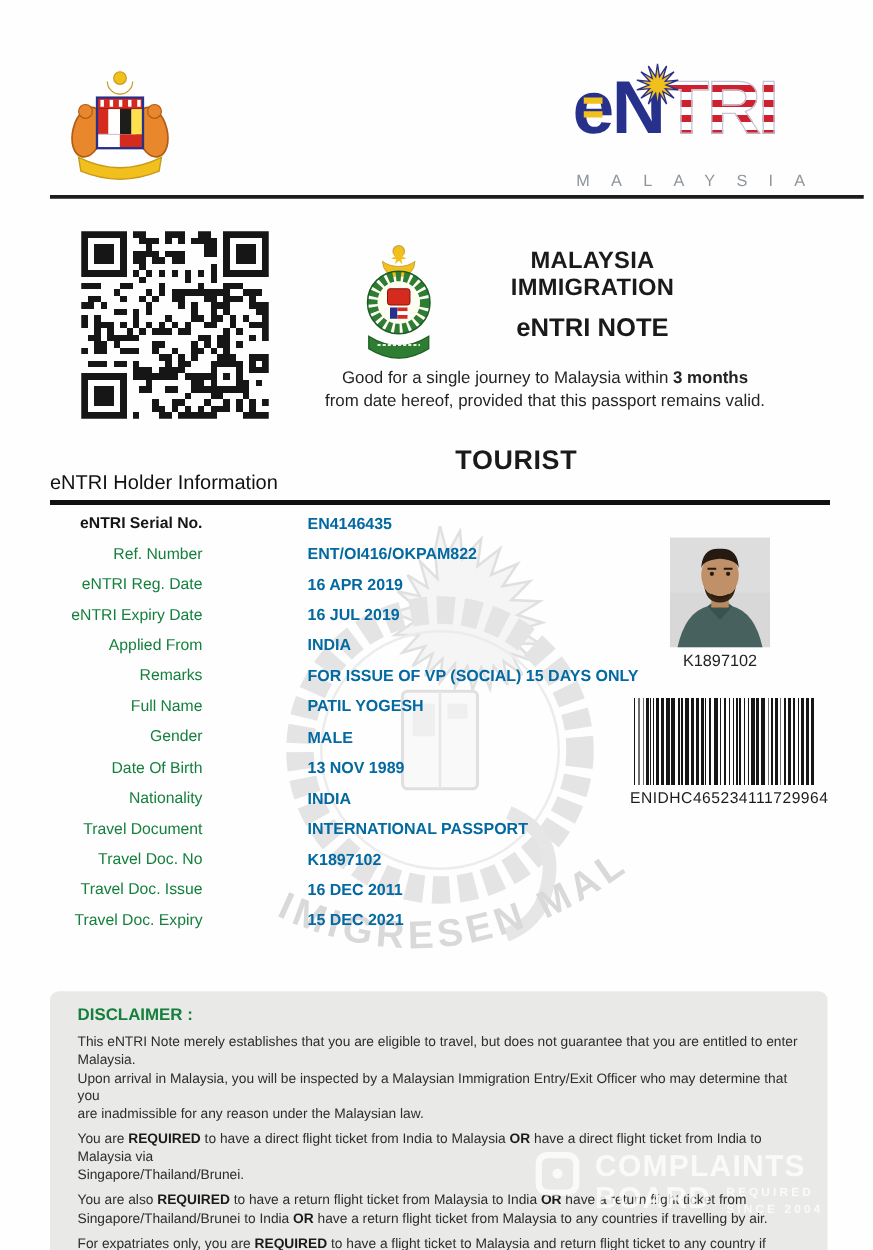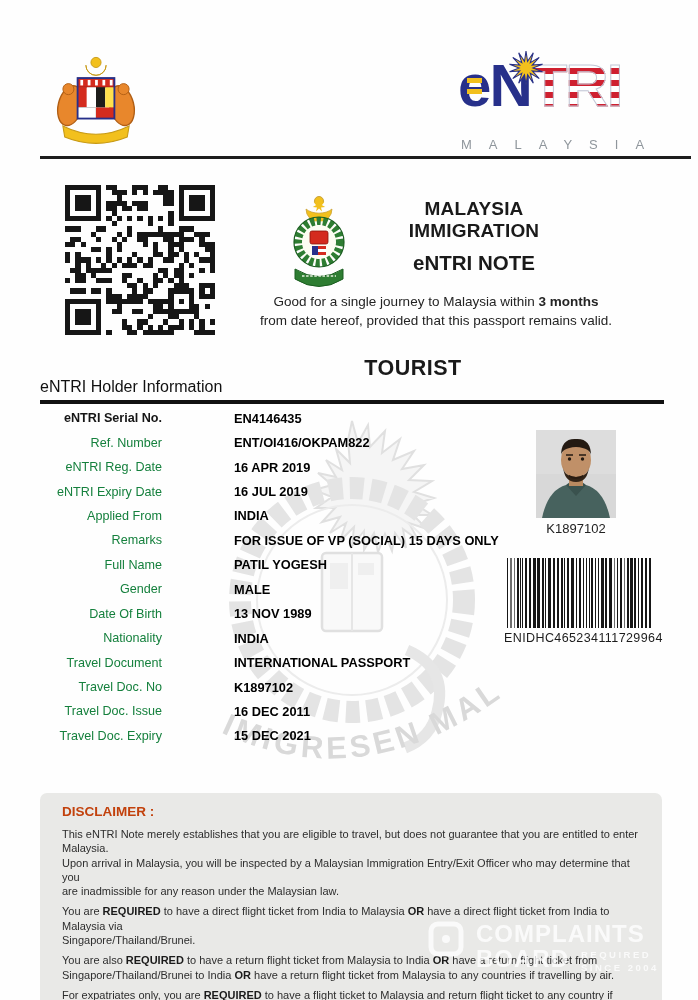--- a/index.html
+++ b/index.html
@@ -30,35 +30,35 @@
   #validity{left:240px;top:293px;width:392px;text-align:center;font-size:13.5px;line-height:1.4;color:#242424;}
   #category-title{left:240px;top:356px;width:346px;text-align:center;font-size:21.5px;font-weight:bold;letter-spacing:.5px;}
   #holder-heading{left:40px;top:378px;font-size:16px;font-weight:normal;color:#111;}
   #holder-rule{left:40px;top:400px;width:624px;height:3.5px;background:#111;}
 
   
   #holder-table{left:40px;top:406px;width:500px;z-index:2;}
   .frow{display:flex;align-items:center;height:24.45px;gap:48px;}
   .flabel{width:122px;text-align:right;font-size:12.6px;color:#15803d;flex:none;}
   .frow:first-child .flabel{font-weight:bold;color:#161616;}
-  .fvalue{margin-left:24px;font-size:12.8px;font-weight:bold;color:#000000;white-space:nowrap;}
+  .fvalue{margin-left:36px;font-size:12.8px;font-weight:bold;color:#0369a1;white-space:nowrap;}
 
   
   #photo{left:536px;top:430px;width:80px;height:88px;z-index:2;}
   #photo-caption{left:526px;top:521px;width:100px;text-align:center;font-size:13px;color:#222;z-index:2;}
   #barcode{left:505px;top:558px;width:148px;height:70px;z-index:2;}
   #barcode-value{left:504px;top:631px;font-size:12.5px;letter-spacing:.4px;color:#1c1c1c;z-index:2;}
 
   
   #wm-crest{left:182px;top:405px;width:340px;height:390px;z-index:0;}
 
   
   #disclaimer{left:40px;top:793px;width:622px;background:#e9e9e7;border-radius:7px;
               padding:11px 14px 10px 22px;box-sizing:border-box;z-index:1;}
-  #disclaimer-title{font-size:13.5px;font-weight:bold;color:#c2410c;margin-bottom:8px;}
+  #disclaimer-title{font-size:13.5px;font-weight:bold;color:#15803d;margin-bottom:8px;}
   .dpara{font-size:11px;line-height:1.3;color:#2d2d2d;margin:0 0 6px 0;}
   .dpara b{color:#1a1a1a;}
 
   
   #site-wm{left:428px;top:921px;display:flex;gap:8px;align-items:flex-start;z-index:3;
            color:rgba(255,255,255,.78);}
   #site-wm .wm-word{font-size:24px;font-weight:800;letter-spacing:1px;line-height:1.05;}
   #site-wm .wm-row2{display:flex;align-items:flex-start;gap:12px;}
   #site-wm .wm-tags{padding-top:3px;font-size:9.5px;font-weight:bold;letter-spacing:2.5px;line-height:1.35;}
 </style>

